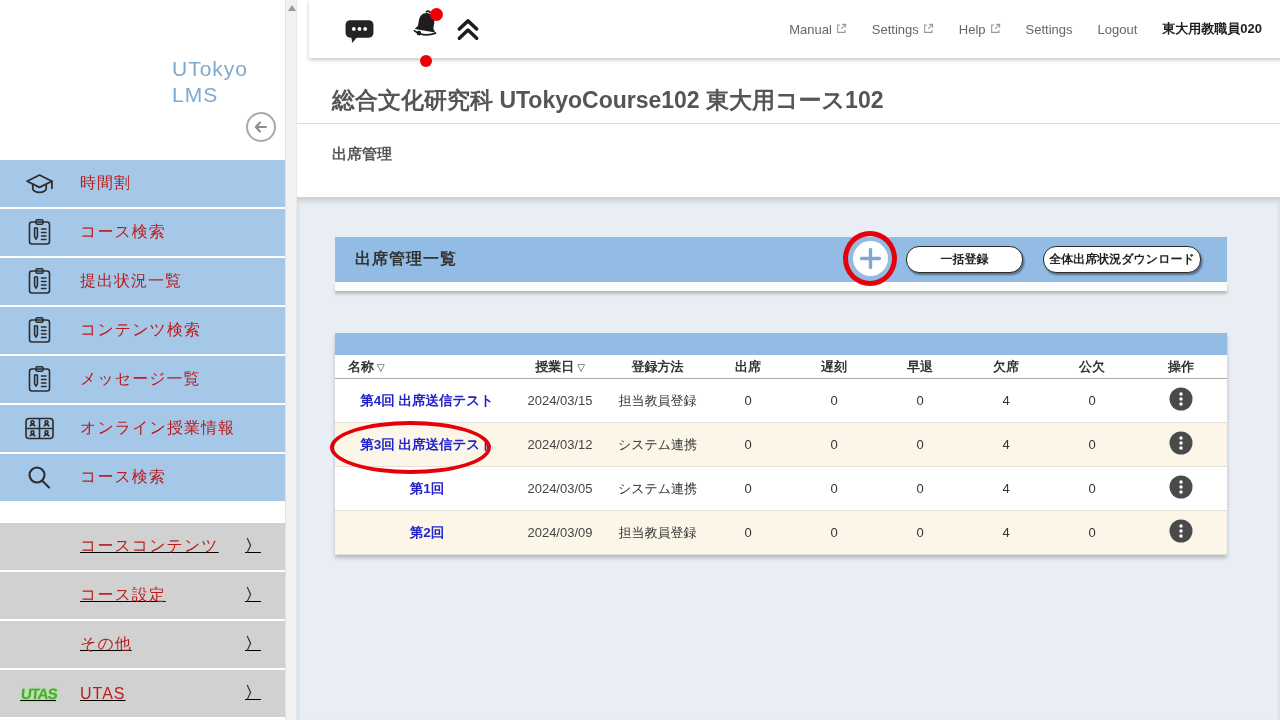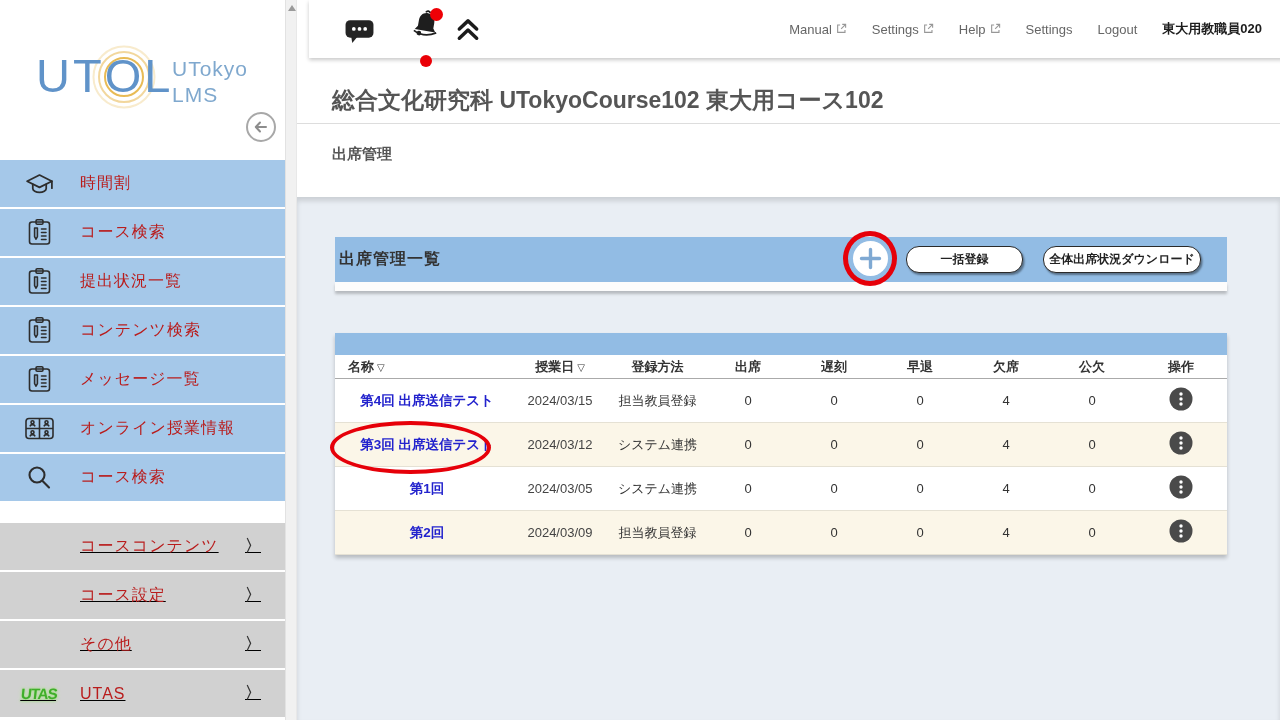--- a/index.html
+++ b/index.html
@@ -40,21 +40,21 @@
 
   
   .title-bar { position:absolute; left:297px; top:58px; width:983px; height:66px; background:#fff; border-bottom:1px solid #ddd; z-index:4; }
   .course-title { position:absolute; left:35px; top:27px; font-size:23px; font-weight:bold; color:#555; }
   .section-bar { position:absolute; left:297px; top:124px; width:983px; height:73px; background:#fff; z-index:4; }
   .section-title { position:absolute; left:35px; top:21px; font-size:15px; font-weight:bold; color:#555; }
 
   
   .content { position:absolute; left:297px; top:197px; width:983px; height:523px; background:#e9eef4; box-shadow:inset 0 4px 5px rgba(0,0,0,.13); }
   .panel-header { position:absolute; left:38px; top:40px; width:892px; height:45px; background:#92bce4; }
-  .panel-title { position:absolute; left:4px; top:12px; font-size:16px; font-weight:bold; color:#333; letter-spacing:1px; }
+  .panel-title { position:absolute; left:20px; top:12px; font-size:16px; font-weight:bold; color:#333; letter-spacing:1px; }
   .add-btn { position:absolute; left:517px; top:3px; width:37px; height:37px; border:none; background:none; padding:0; cursor:pointer; }
   .hdr-btn { position:absolute; top:9px; height:27px; background:#fff; border:1px solid #2a2a2a; border-radius:13px; font-size:12px; font-weight:bold; color:#222; cursor:pointer; box-shadow:1.5px 2px 2px rgba(0,0,0,.4); font-family:inherit; }
   .bulk-btn { left:571px; width:117px; }
   .dl-btn { left:708px; width:158px; }
   .panel-strip { position:absolute; left:38px; top:85px; width:892px; height:9px; background:#fcfcfc; box-shadow:0 3px 3px rgba(0,0,0,.22); }
 
   .table-card { position:absolute; left:38px; top:136px; width:892px; background:#fff; box-shadow:0 3px 4px rgba(0,0,0,.22); }
   .table-topstrip { height:22px; background:#92bce4; }
   .trow { display:grid; grid-template-columns:175px 100px 95px 86px 86px 86px 86px 86px 92px; align-items:center; }
   .thead { height:24px; border-bottom:1px solid #aaa; background:#fff; }
@@ -75,21 +75,20 @@
   .annot { position:absolute; pointer-events:none; z-index:99; border-radius:50%; }
   .annot-dot { left:420px; top:55px; width:12px; height:12px; background:#ea0007; }
   .annot-plus { left:843px; top:231px; width:54px; height:55px; border:5px solid #e60009; }
   .annot-link { left:330px; top:421px; width:161px; height:53px; border:4px solid #e60009; }
 </style>
 </head>
 <body>
 
 <aside class="sidebar">
   <div class="logo-area">
-    <div class="logo-main"><span>UT</span><span class="o-wrap"><i class="ring r1"></i><i class="ring r2"></i><i class="ring r3"></i><span>O</span></span><span>L</span></div>
     <div class="logo-sub">
       <div>UTokyo</div>
       <div>LMS</div>
     </div>
     <button class="collapse-btn">
       <span>
         <svg viewBox="0 0 32 32" width="32" height="32" fill="none">
             <circle cx="16" cy="16" r="14" stroke="#a8a8a8" stroke-width="2"></circle>
             <path d="M21 16 H11.5 M15 11.5 L10.8 16 l4.2 4.5" stroke="#8d8d8d" stroke-width="2" stroke-linecap="round" stroke-linejoin="round"></path>
           </svg>

